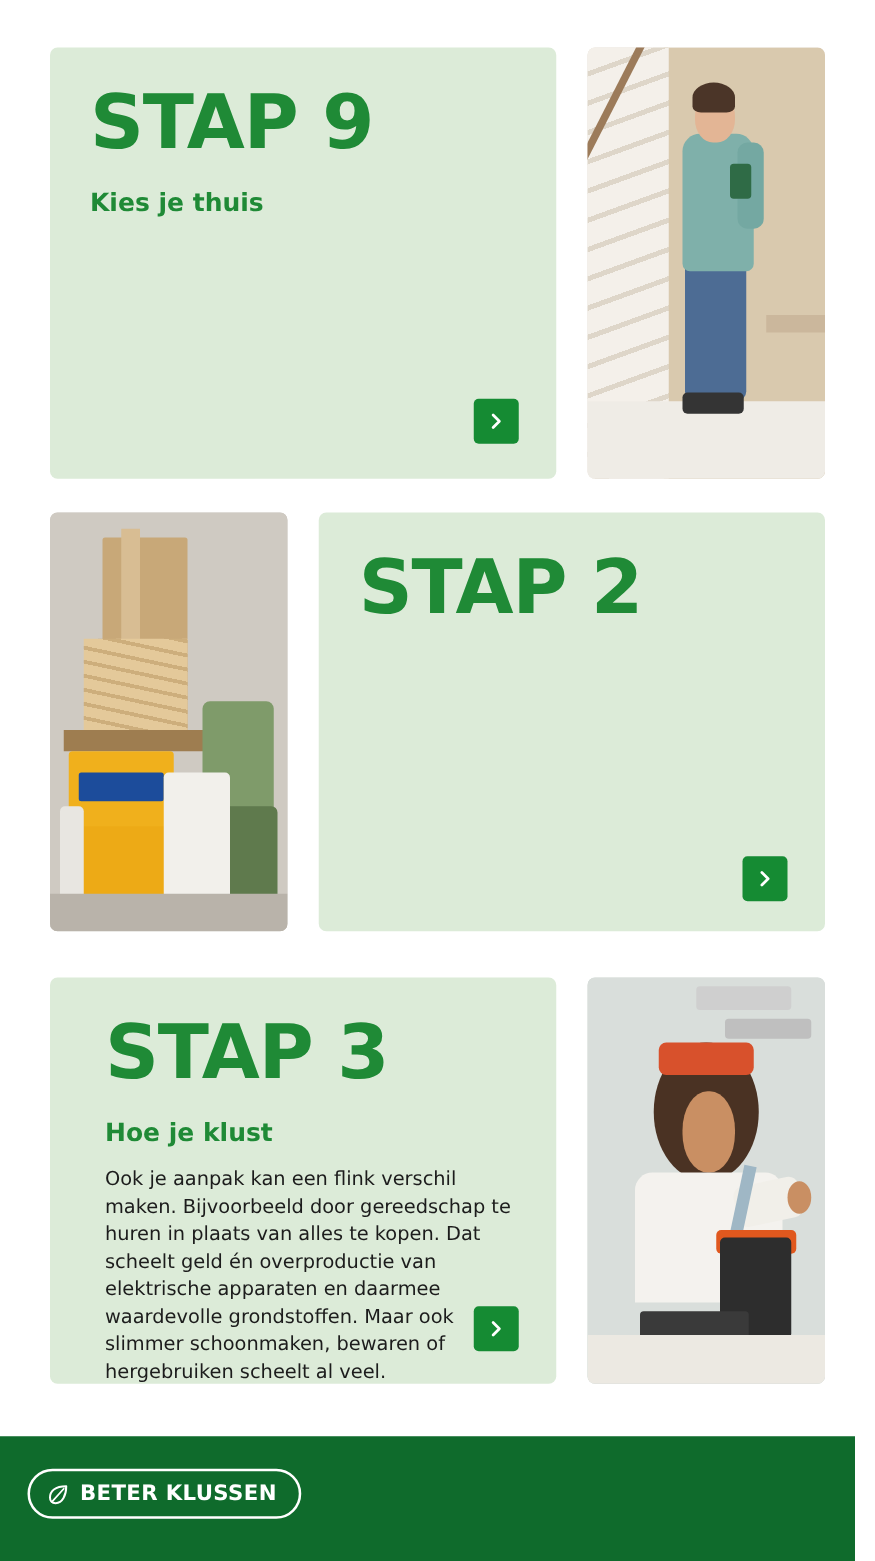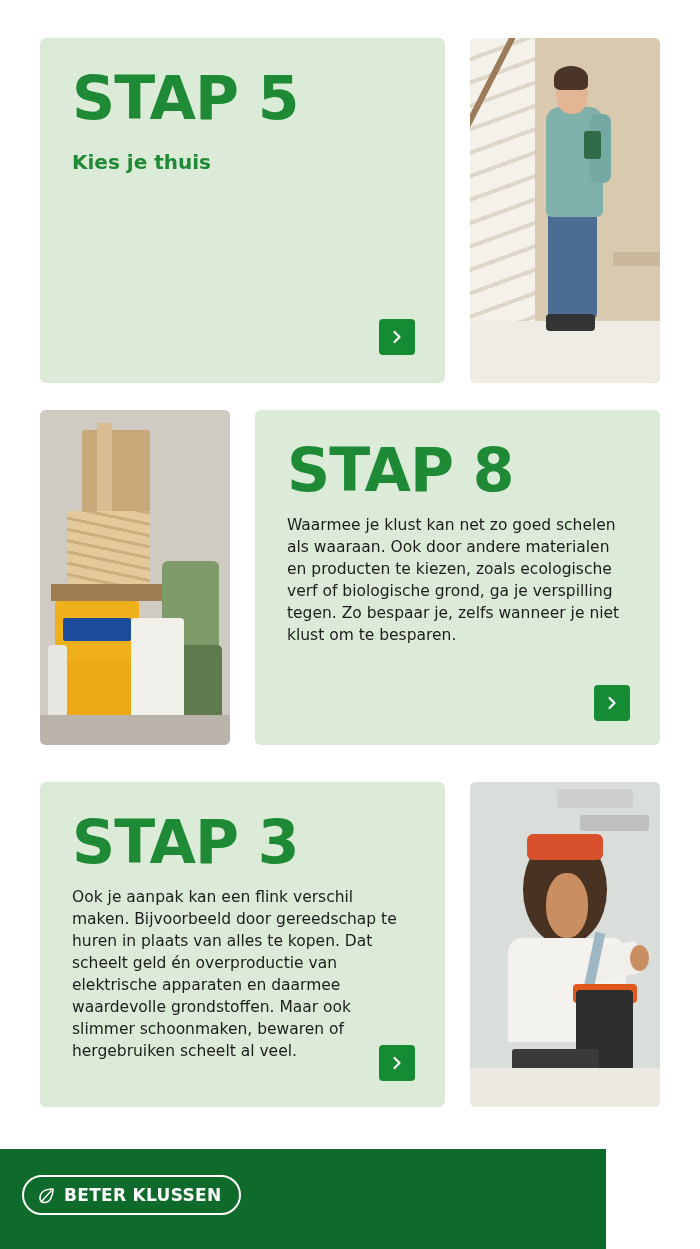--- a/index.html
+++ b/index.html
@@ -155,21 +155,21 @@
   .ph3 .tray     { position:absolute; left:22%; top:82%; width:46%; height:9%;
                    background:#3a3a3a; border-radius:3px; }
   .ph3 .paper    { position:absolute; left:0; bottom:0; width:100%; height:12%;
                    background:#ece9e2; }
 
   
   .footer {
     position: absolute;
     left: 0;
     bottom: 0;
-    width: 606px;
+    width: 684px;
     height: 100px;
     background: #0f6b2c;
   }
   .logo {
     position: absolute;
     left: 22px;
     top: 26px;
     height: 40px;
     padding: 0 18px 0 14px;
     border: 2px solid #ffffff;
@@ -187,21 +187,21 @@
     font-family: "DejaVu Sans", sans-serif;
   }
 </style>
 </head>
 <body>
 
 <div class="page">
 
   <div class="card" style="left:40px; top:38px; width:405px; height:345px;">
     <div class="card-inner">
-      <div class="step-title">STAP 5</div>
+      <div class="step-title">STAP 9</div>
       <div class="sub-title">Kies je thuis</div>
       <button class="arrow-btn" style="right:30px; bottom:28px;">
         <span>
           <svg width="14" height="14" viewBox="0 0 14 14" aria-hidden="true">
             <path d="M4.5 2 L9.5 7 L4.5 12" fill="none" stroke="#ffffff" stroke-width="2.2" stroke-linecap="round" stroke-linejoin="round"></path>
           </svg>
         </span>
       </button>
     </div>
   </div>
@@ -233,35 +233,35 @@
       <div class="bagY"></div>
       <div class="bagY2"></div>
     <div class="bagLabel"></div>
       <div class="bagWhite"></div>
       <div class="pipe"></div>
     <div class="floor"></div>
   </div>
 
   <div class="card" style="left:255px; top:410px; width:405px; height:335px;">
     <div class="card-inner">
-      <div class="step-title">STAP 8</div>
-      <div class="body-text">Waarmee je klust kan net zo goed schelen als waaraan. Ook door andere materialen en producten te kiezen, zoals ecologische verf of biologische grond, ga je verspilling tegen. Zo bespaar je, zelfs wanneer je niet klust om te besparen.</div>
+      <div class="step-title">STAP 2</div>
       <button class="arrow-btn" style="right:30px; bottom:24px;">
         <span>
           <svg width="14" height="14" viewBox="0 0 14 14" aria-hidden="true">
             <path d="M4.5 2 L9.5 7 L4.5 12" fill="none" stroke="#ffffff" stroke-width="2.2" stroke-linecap="round" stroke-linejoin="round"></path>
           </svg>
         </span>
       </button>
     </div>
   </div>
 
-  <div class="card" style="left:40px; top:782px; width:405px; height:325px;">
+  <div class="card" style="left:40px; top:782px; width:405px; height:325px;padding-left:12px;">
     <div class="card-inner">
       <div class="step-title">STAP 3</div>
+      <div class="sub-title">Hoe je klust</div>
       <div class="body-text">Ook je aanpak kan een flink verschil maken. Bijvoorbeeld door gereedschap te huren in plaats van alles te kopen. Dat scheelt geld én overproductie van elektrische apparaten en daarmee waardevolle grondstoffen. Maar ook slimmer schoonmaken, bewaren of hergebruiken scheelt al veel.</div>
       <button class="arrow-btn" style="right:30px; bottom:26px;">
         <span>
           <svg width="14" height="14" viewBox="0 0 14 14" aria-hidden="true">
             <path d="M4.5 2 L9.5 7 L4.5 12" fill="none" stroke="#ffffff" stroke-width="2.2" stroke-linecap="round" stroke-linejoin="round"></path>
           </svg>
         </span>
       </button>
     </div>
   </div>

